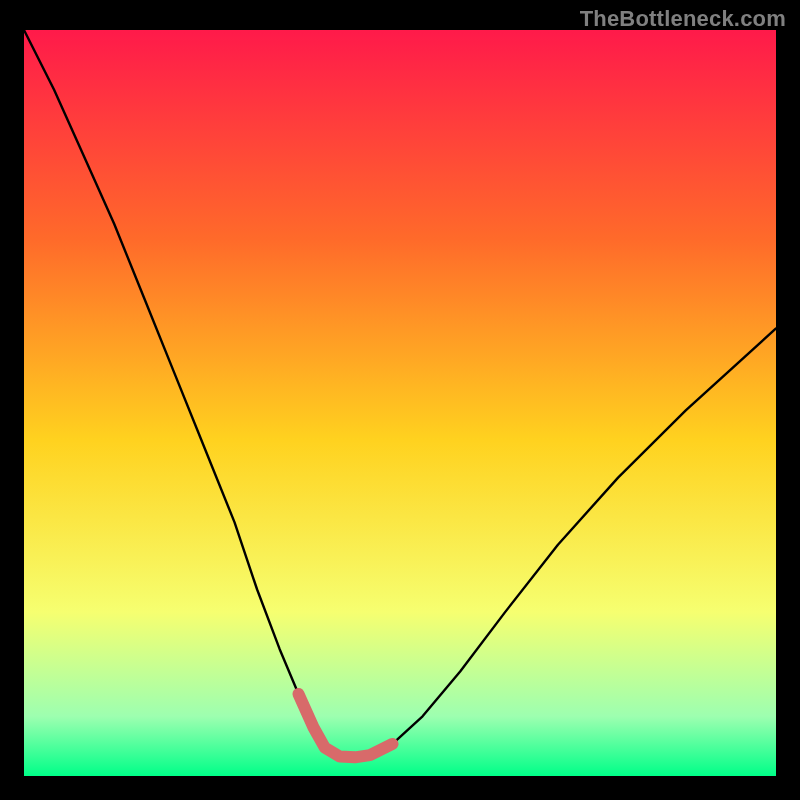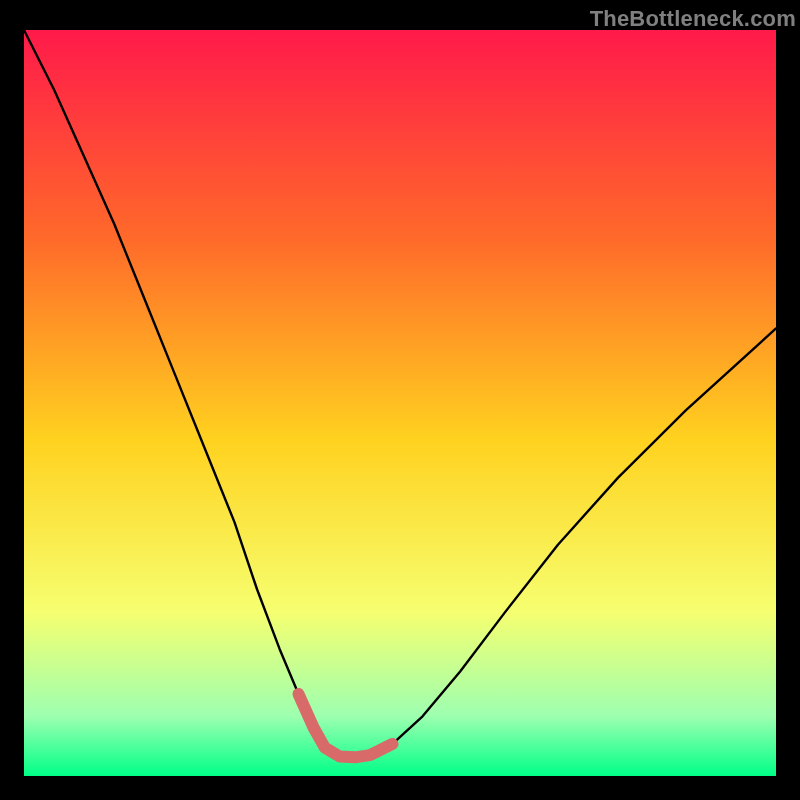--- a/index.html
+++ b/index.html
@@ -12,21 +12,21 @@
   }
   .stage {
     position: relative;
     width: 800px;
     height: 800px;
     background: #000;
   }
   .watermark {
     position: absolute;
     top: 6px;
-    right: 4px;
+    right: 14px;
     font-family: Arial, Helvetica, sans-serif;
     font-size: 22px;
     font-weight: 600;
     color: #808080;
     letter-spacing: 0.2px;
     user-select: none;
   }
   svg {
     position: absolute;
     top: 0;

